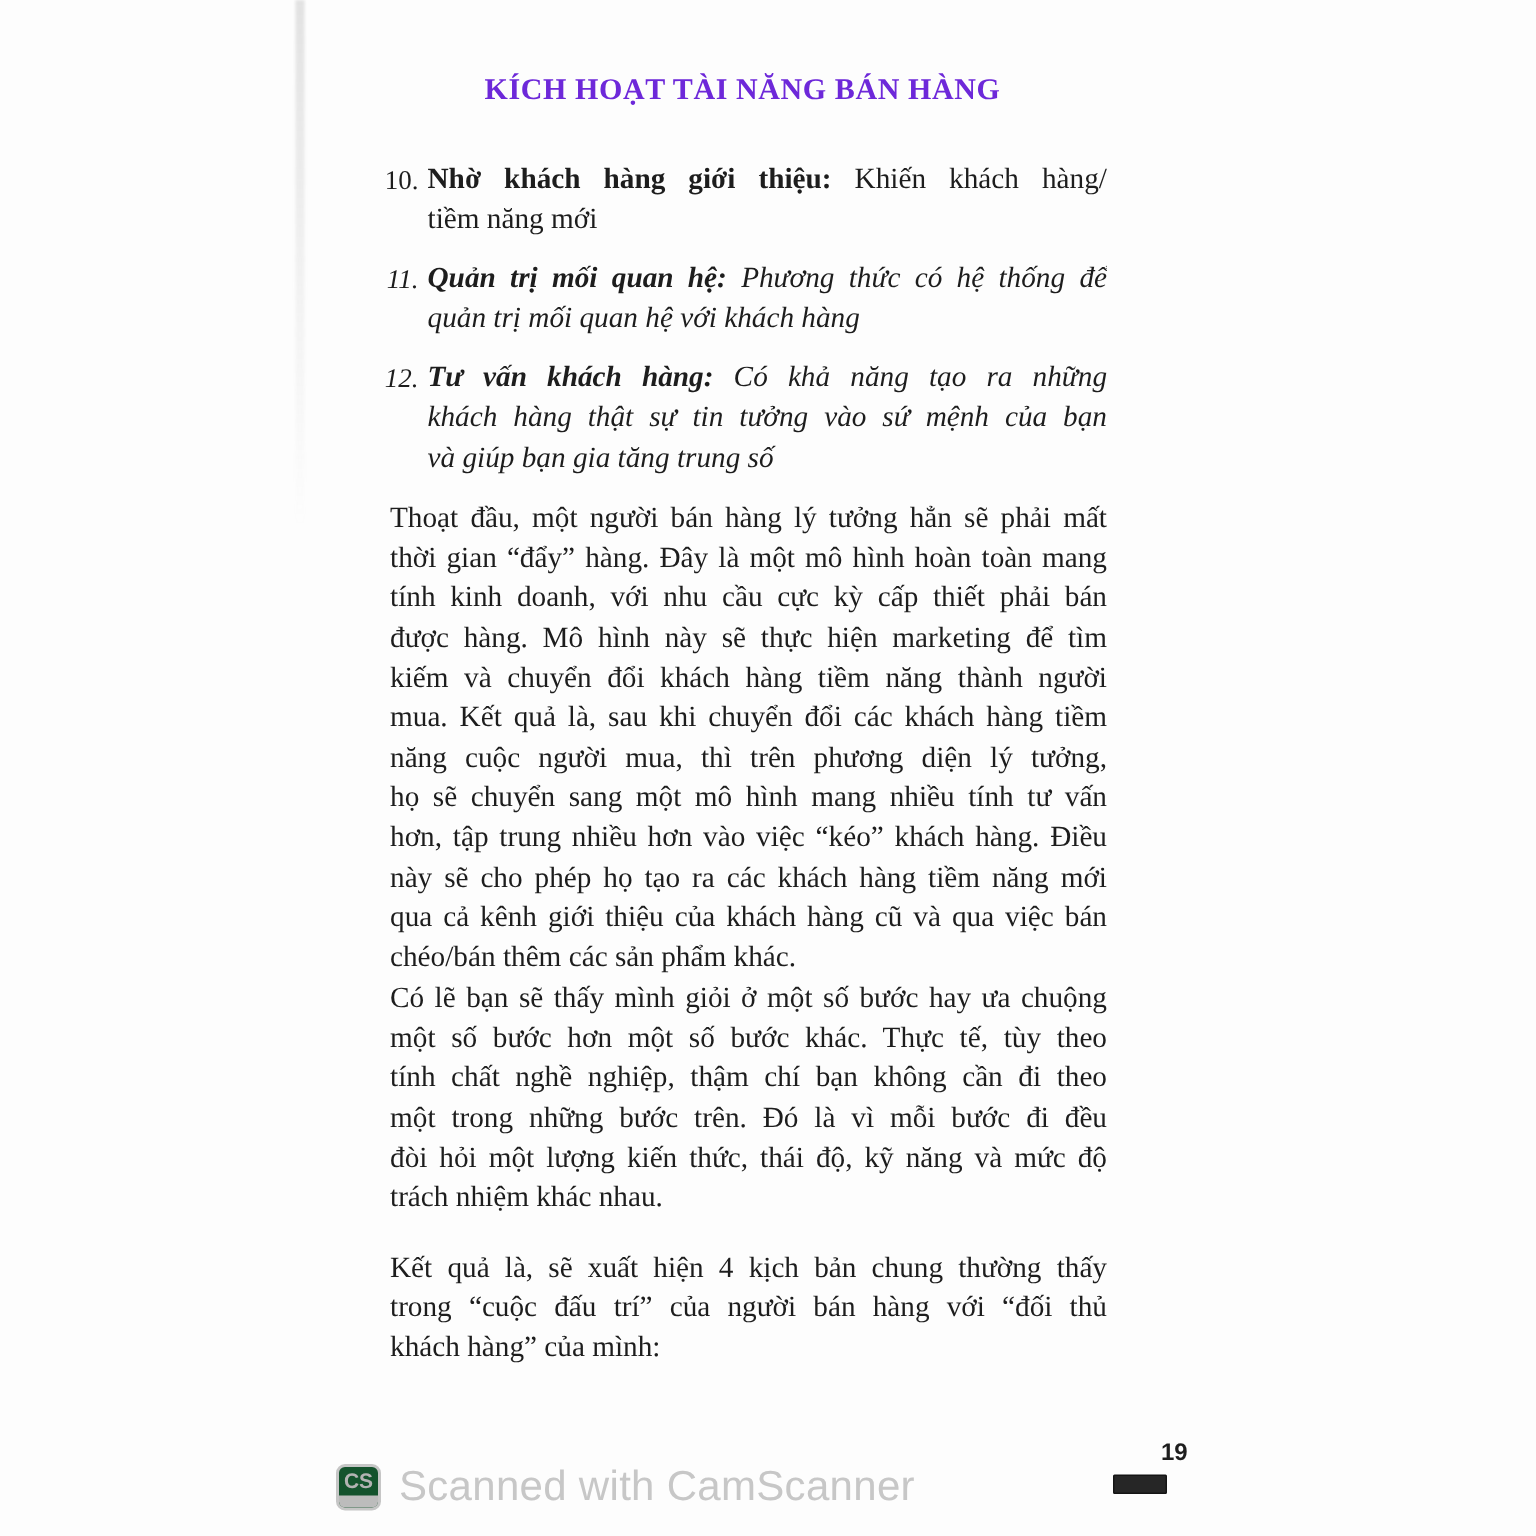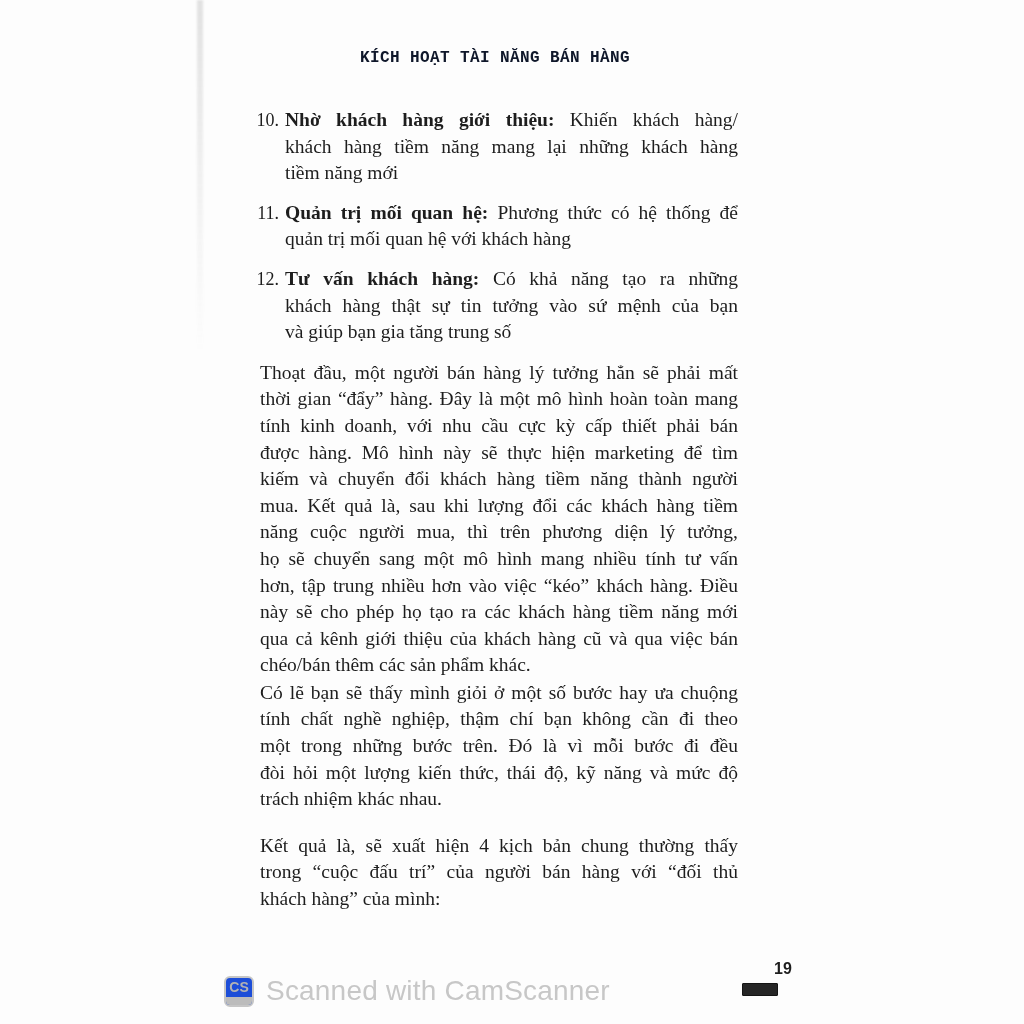--- a/index.html
+++ b/index.html
@@ -10,30 +10,30 @@
   }
   .edge-shadow {
     position:absolute; left:197px; top:0; width:6px; height:352px;
     background:linear-gradient(to bottom,
       rgba(130,130,130,0.22), rgba(150,150,150,0.10) 55%, rgba(160,160,160,0));
     filter:blur(1.2px);
   }
   .chapter-header {
     position:absolute; top:49px; left:252px; width:486px;
     text-align:center;
-    font-family:Liberation Mono, monospace;
-    font-weight:700; font-size:16px; letter-spacing:0.4px;
-    color:#0f172a;
+    font-family:Liberation Serif, serif;
+    font-weight:700; font-size:20px; letter-spacing:0.4px;
+    color:#6d28d9;
   }
   .content {
     position:absolute; left:252px; top:107px; width:486px;
     color:#1d1d1d; font-size:19.5px; line-height:26.6px;
   }
   .list-item { display:flex; }
-  .list-item + .list-item { margin-top:13px; }
+  .list-item + .list-item { margin-top:13px;font-style:italic; }
   .num {
     flex:none; width:33px; box-sizing:border-box;
     padding-right:6px; text-align:right; font-size:18px;
   }
   .li-body { flex:1; min-width:0; }
   .para { margin-left:8px; }
   .mt-a { margin-top:14px; }
   .mt-b { margin-top:1px; }
   .mt-c { margin-top:20px; }
   .tline {
@@ -50,21 +50,21 @@
     position:absolute; left:742px; top:983px; width:36px; height:13px;
     background:#262626; border:1px solid #141414; box-sizing:border-box;
     border-radius:1px;
   }
   .watermark {
     position:absolute; left:224px; top:975px;
     display:flex; align-items:center; gap:12px;
   }
   .cs-logo {
     position:relative; width:30px; height:31px; box-sizing:border-box;
-    border:2px solid #c6c6c6; border-radius:6px; background:#1d4ed8;
+    border:2px solid #c6c6c6; border-radius:6px; background:#14532d;
     overflow:hidden;
   }
   .cs-logo .cs-text {
     position:absolute; top:1px; left:0; right:0; text-align:center;
     font-family:"Liberation Sans", sans-serif;
     font-size:14px; font-weight:700; color:#b3b3b3; letter-spacing:0px;
   }
   .cs-logo .cs-bar {
     position:absolute; left:0; right:0; bottom:0; height:8px;
     background:#bcbcbc;
@@ -84,21 +84,20 @@
 
   <div class="chapter-header">KÍCH HOẠT TÀI NĂNG BÁN HÀNG</div>
 
   <div class="content">
 
     <div class="list-item">
       <span class="num">10.</span>
       <div class="li-body">
         <div class="tline j"><b class="lead">Nhờ khách hàng giới thiệu:</b><span> Khiến khách hàng/</span></div>
         <div>
-            <div class="tline j">khách hàng tiềm năng mang lại những khách hàng</div>
             <div class="tline">tiềm năng mới</div>
           </div>
       </div>
     </div>
 
     <div class="list-item">
       <span class="num">11.</span>
       <div class="li-body">
         <div class="tline j"><b class="lead">Quản trị mối quan hệ:</b><span> Phương thức có hệ thống để</span></div>
         <div>
@@ -117,31 +116,32 @@
           </div>
       </div>
     </div>
 
     <div class="para mt-a">
         <div class="tline j">Thoạt đầu, một người bán hàng lý tưởng hẳn sẽ phải mất</div>
         <div class="tline j">thời gian “đẩy” hàng. Đây là một mô hình hoàn toàn mang</div>
         <div class="tline j">tính kinh doanh, với nhu cầu cực kỳ cấp thiết phải bán</div>
         <div class="tline j">được hàng. Mô hình này sẽ thực hiện marketing để tìm</div>
         <div class="tline j">kiếm và chuyển đổi khách hàng tiềm năng thành người</div>
-        <div class="tline j">mua. Kết quả là, sau khi lượng đổi các khách hàng tiềm</div>
+        <div class="tline j">mua. Kết quả là, sau khi chuyển đổi các khách hàng tiềm</div>
         <div class="tline j">năng cuộc người mua, thì trên phương diện lý tưởng,</div>
         <div class="tline j">họ sẽ chuyển sang một mô hình mang nhiều tính tư vấn</div>
         <div class="tline j">hơn, tập trung nhiều hơn vào việc “kéo” khách hàng. Điều</div>
         <div class="tline j">này sẽ cho phép họ tạo ra các khách hàng tiềm năng mới</div>
         <div class="tline j">qua cả kênh giới thiệu của khách hàng cũ và qua việc bán</div>
         <div class="tline">chéo/bán thêm các sản phẩm khác.</div>
       </div>
 
     <div class="para mt-b">
         <div class="tline j">Có lẽ bạn sẽ thấy mình giỏi ở một số bước hay ưa chuộng</div>
+        <div class="tline j">một số bước hơn một số bước khác. Thực tế, tùy theo</div>
         <div class="tline j">tính chất nghề nghiệp, thậm chí bạn không cần đi theo</div>
         <div class="tline j">một trong những bước trên. Đó là vì mỗi bước đi đều</div>
         <div class="tline j">đòi hỏi một lượng kiến thức, thái độ, kỹ năng và mức độ</div>
         <div class="tline">trách nhiệm khác nhau.</div>
       </div>
 
     <div class="para mt-c">
         <div class="tline j">Kết quả là, sẽ xuất hiện 4 kịch bản chung thường thấy</div>
         <div class="tline j">trong “cuộc đấu trí” của người bán hàng với “đối thủ</div>
         <div class="tline">khách hàng” của mình:</div>

